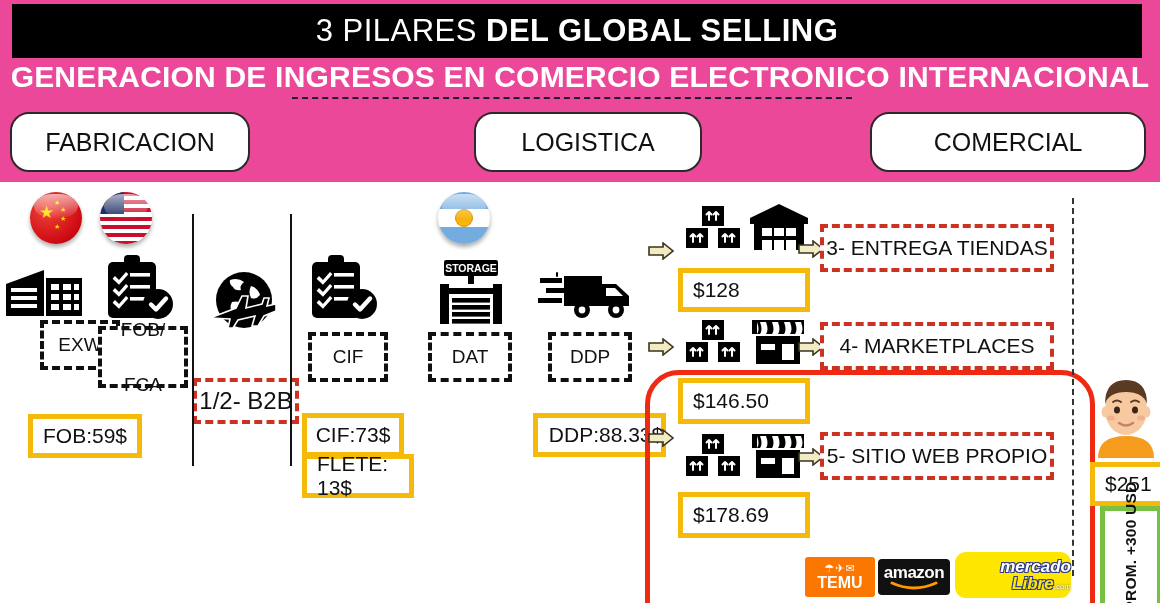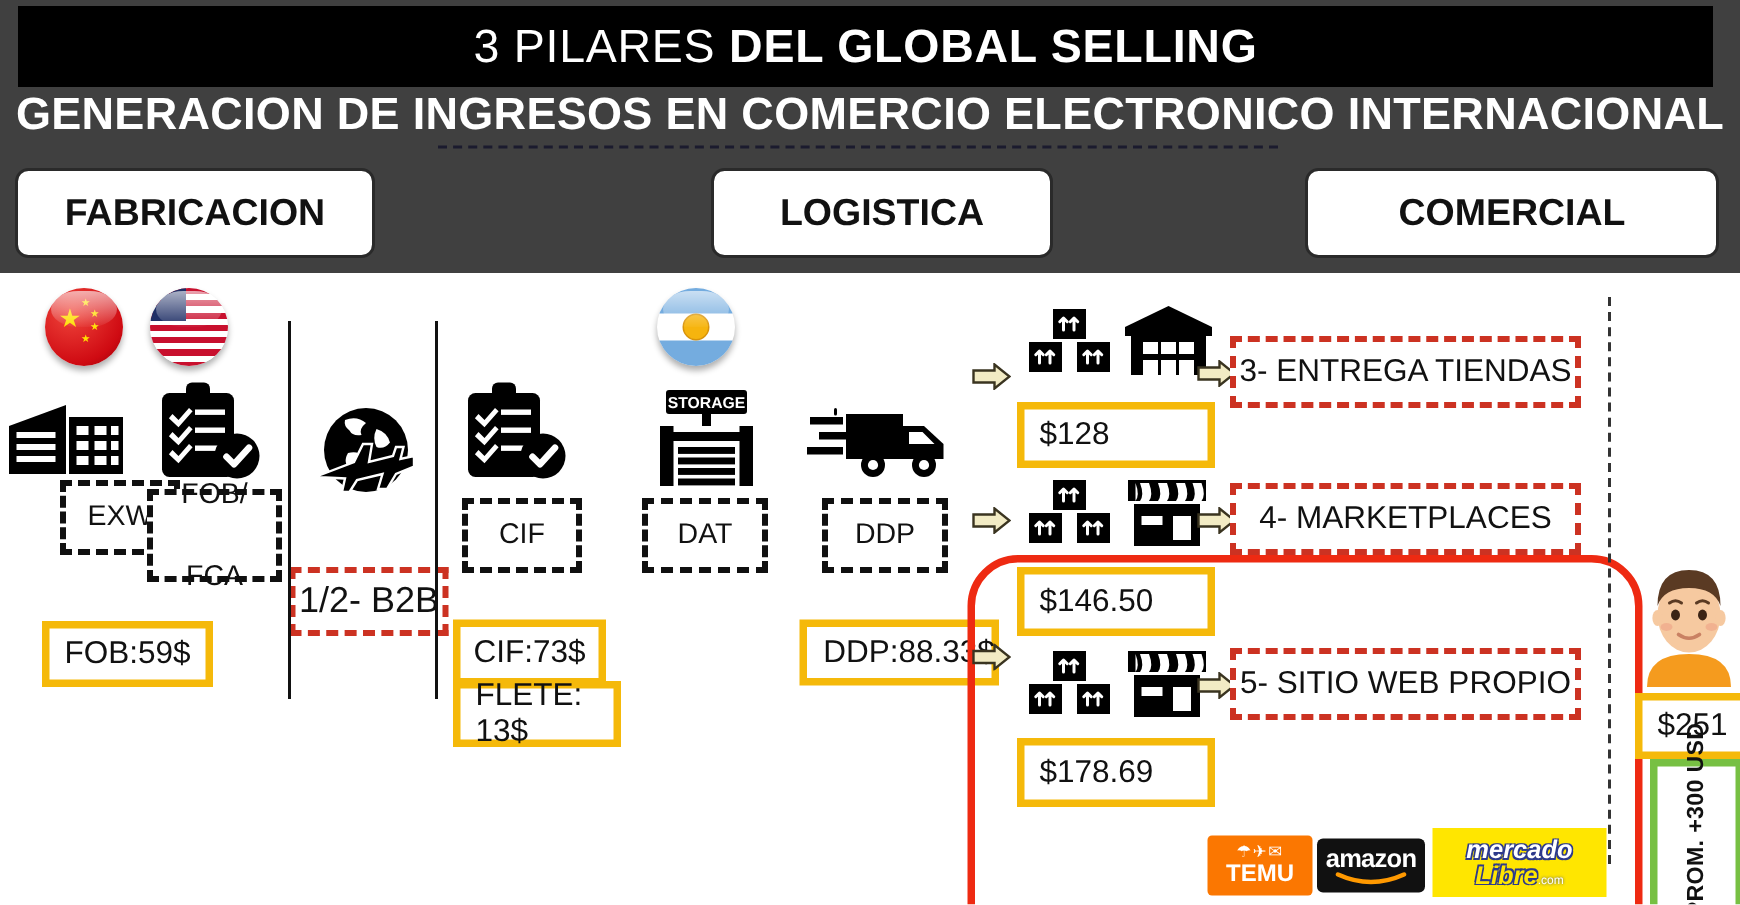--- a/index.html
+++ b/index.html
@@ -1,33 +1,33 @@
 <!DOCTYPE html>
 <html><head>
 <meta charset="utf-8">
 <style>
   html,body{margin:0;padding:0;background:#fff;}
   body{font-family:"Liberation Sans",sans-serif;}
   #page{position:relative;width:1160px;height:603px;background:#fff;overflow:hidden;}
 
   
-  #header-band{position:absolute;left:0;top:0;width:1160px;height:182px;background:#404040;}
+  #header-band{position:absolute;left:0;top:0;width:1160px;height:182px;background:#ec4899;}
   #title-bar{position:absolute;left:12px;top:4px;width:1130px;height:54px;background:#000;
     display:flex;align-items:center;justify-content:center;}
   #title-bar .t{color:#fff;font-size:31px;letter-spacing:.5px;white-space:nowrap;}
   #title-bar .t b{font-weight:bold;}
   #title-bar .t span.thin{font-weight:normal;}
   #subtitle{position:absolute;left:0;top:60px;width:1160px;text-align:center;color:#fff;
     font-size:30px;font-weight:bold;letter-spacing:.2px;}
   #head-dash{position:absolute;left:292px;top:97px;width:560px;height:0;
     border-top:2px dashed #1b1b2e;}
 
   .pillar{position:absolute;top:112px;height:56px;background:#fff;border:2px solid #2a2a2a;
-    border-radius:9px;display:flex;align-items:center;justify-content:center;
-    font-size:25px;color:#111;font-weight:bold;}
+    border-radius:19px;display:flex;align-items:center;justify-content:center;
+    font-size:25px;color:#111;}
   #pillar-0{left:10px;width:236px;}
   #pillar-1{left:474px;width:224px;}
   #pillar-2{left:870px;width:272px;}
 
   
   #stage{position:absolute;left:0;top:182px;width:1160px;height:421px;background:#fff;}
 
   
   .flag{position:absolute;width:52px;height:52px;border-radius:50%;overflow:hidden;
     box-shadow:0 3px 4px rgba(0,0,0,.32);}
@@ -88,22 +88,22 @@
 
   
   .logo{position:absolute;display:flex;align-items:center;justify-content:center;}
   #temu{left:805px;top:375px;width:70px;height:40px;background:#FB7701;border-radius:3px;
     flex-direction:column;color:#fff;}
   #temu .gl{font-size:11px;letter-spacing:1px;line-height:1;}
   #temu .tx{font-size:16px;font-weight:bold;line-height:1;margin-top:1px;}
   #amazon{left:878px;top:377px;width:72px;height:36px;background:#111;border-radius:4px;
     color:#fff;flex-direction:column;}
   #amazon .tx{font-size:17px;font-weight:bold;letter-spacing:-.5px;line-height:1;}
-  #ml{left:955px;top:370px;width:116px;height:46px;background:#FFE600;border-radius:0;
-    flex-direction:column;line-height:1;}
+  #ml{left:955px;top:370px;width:116px;height:46px;background:#FFE600;border-radius:11px;
+    flex-direction:column;line-height:1;align-items:flex-end;}
   #ml .m{font-size:17px;font-weight:bold;font-style:italic;color:#fff;
     text-shadow:-1px -1px 0 #2d3a8c,1px -1px 0 #2d3a8c,-1px 1px 0 #2d3a8c,1px 1px 0 #2d3a8c;}
   #ml .l{font-size:17px;font-weight:bold;font-style:italic;color:#FFE600;
     text-shadow:-1px -1px 0 #2d3a8c,1px -1px 0 #2d3a8c,-1px 1px 0 #2d3a8c,1px 1px 0 #2d3a8c;}
   #ml .c{font-size:8px;color:#fff;text-shadow:0 0 2px #2d3a8c;}
 </style>
 </head>
 <body>
 
 <div id="page">

